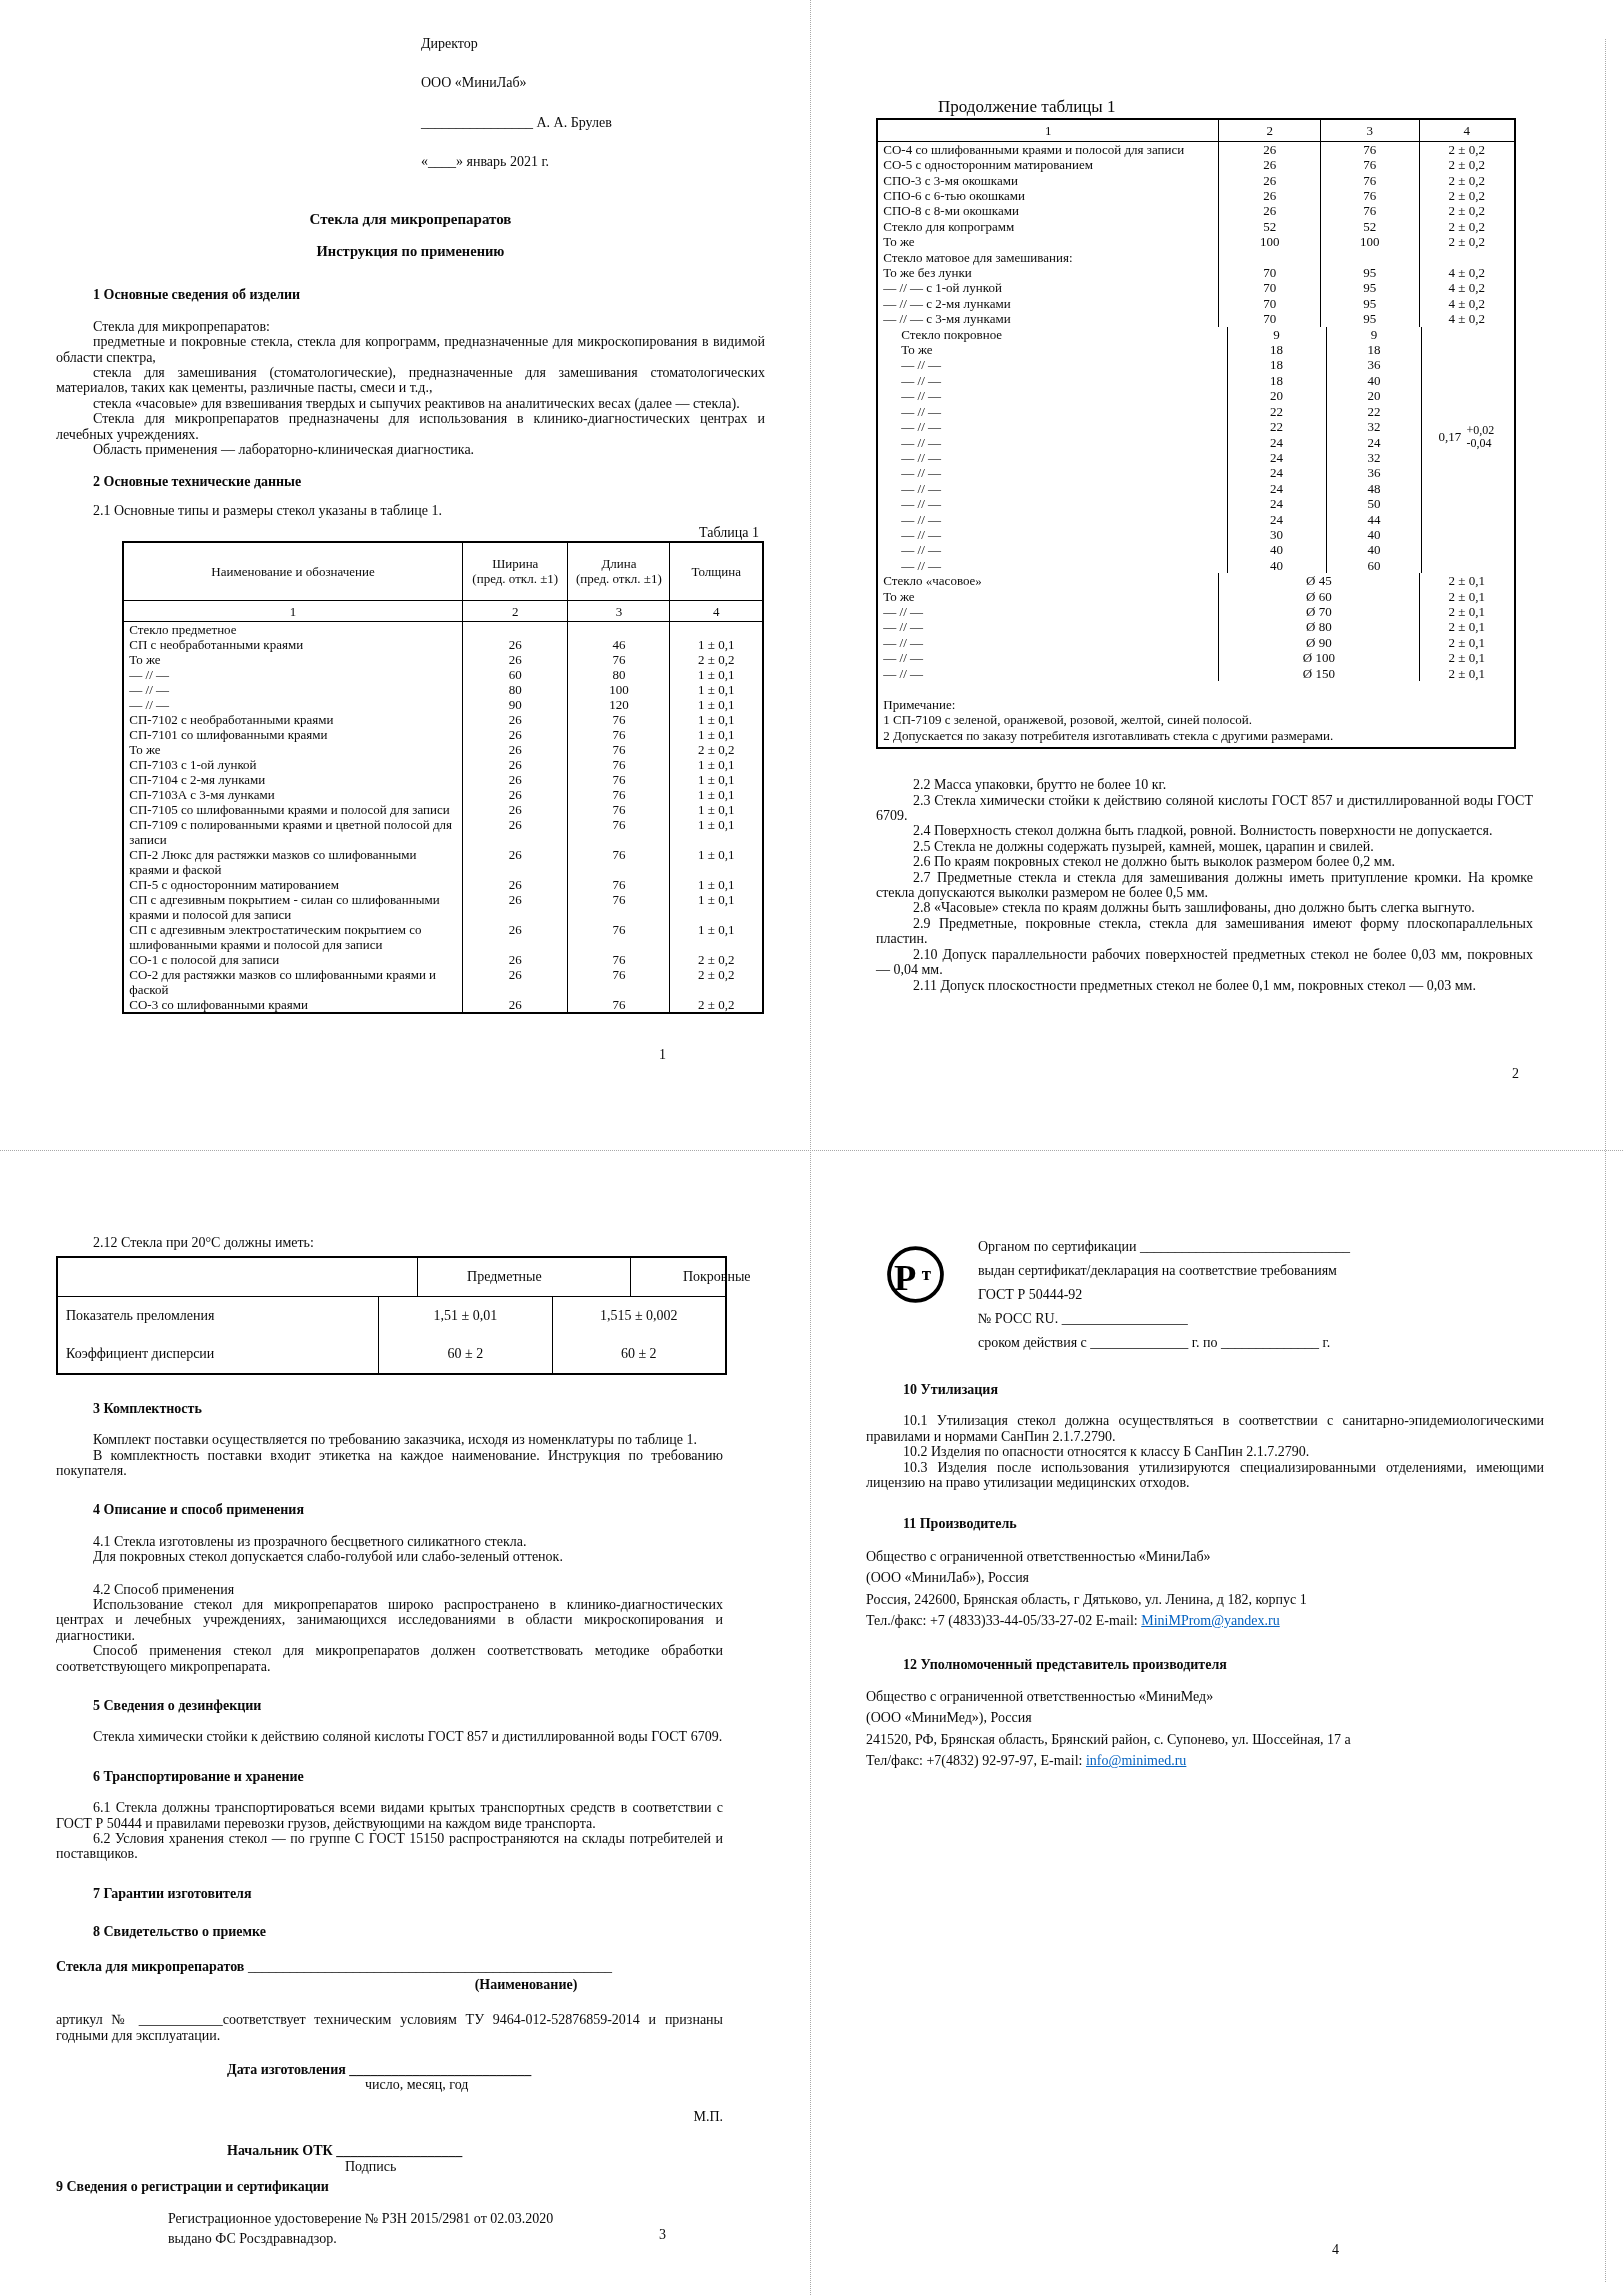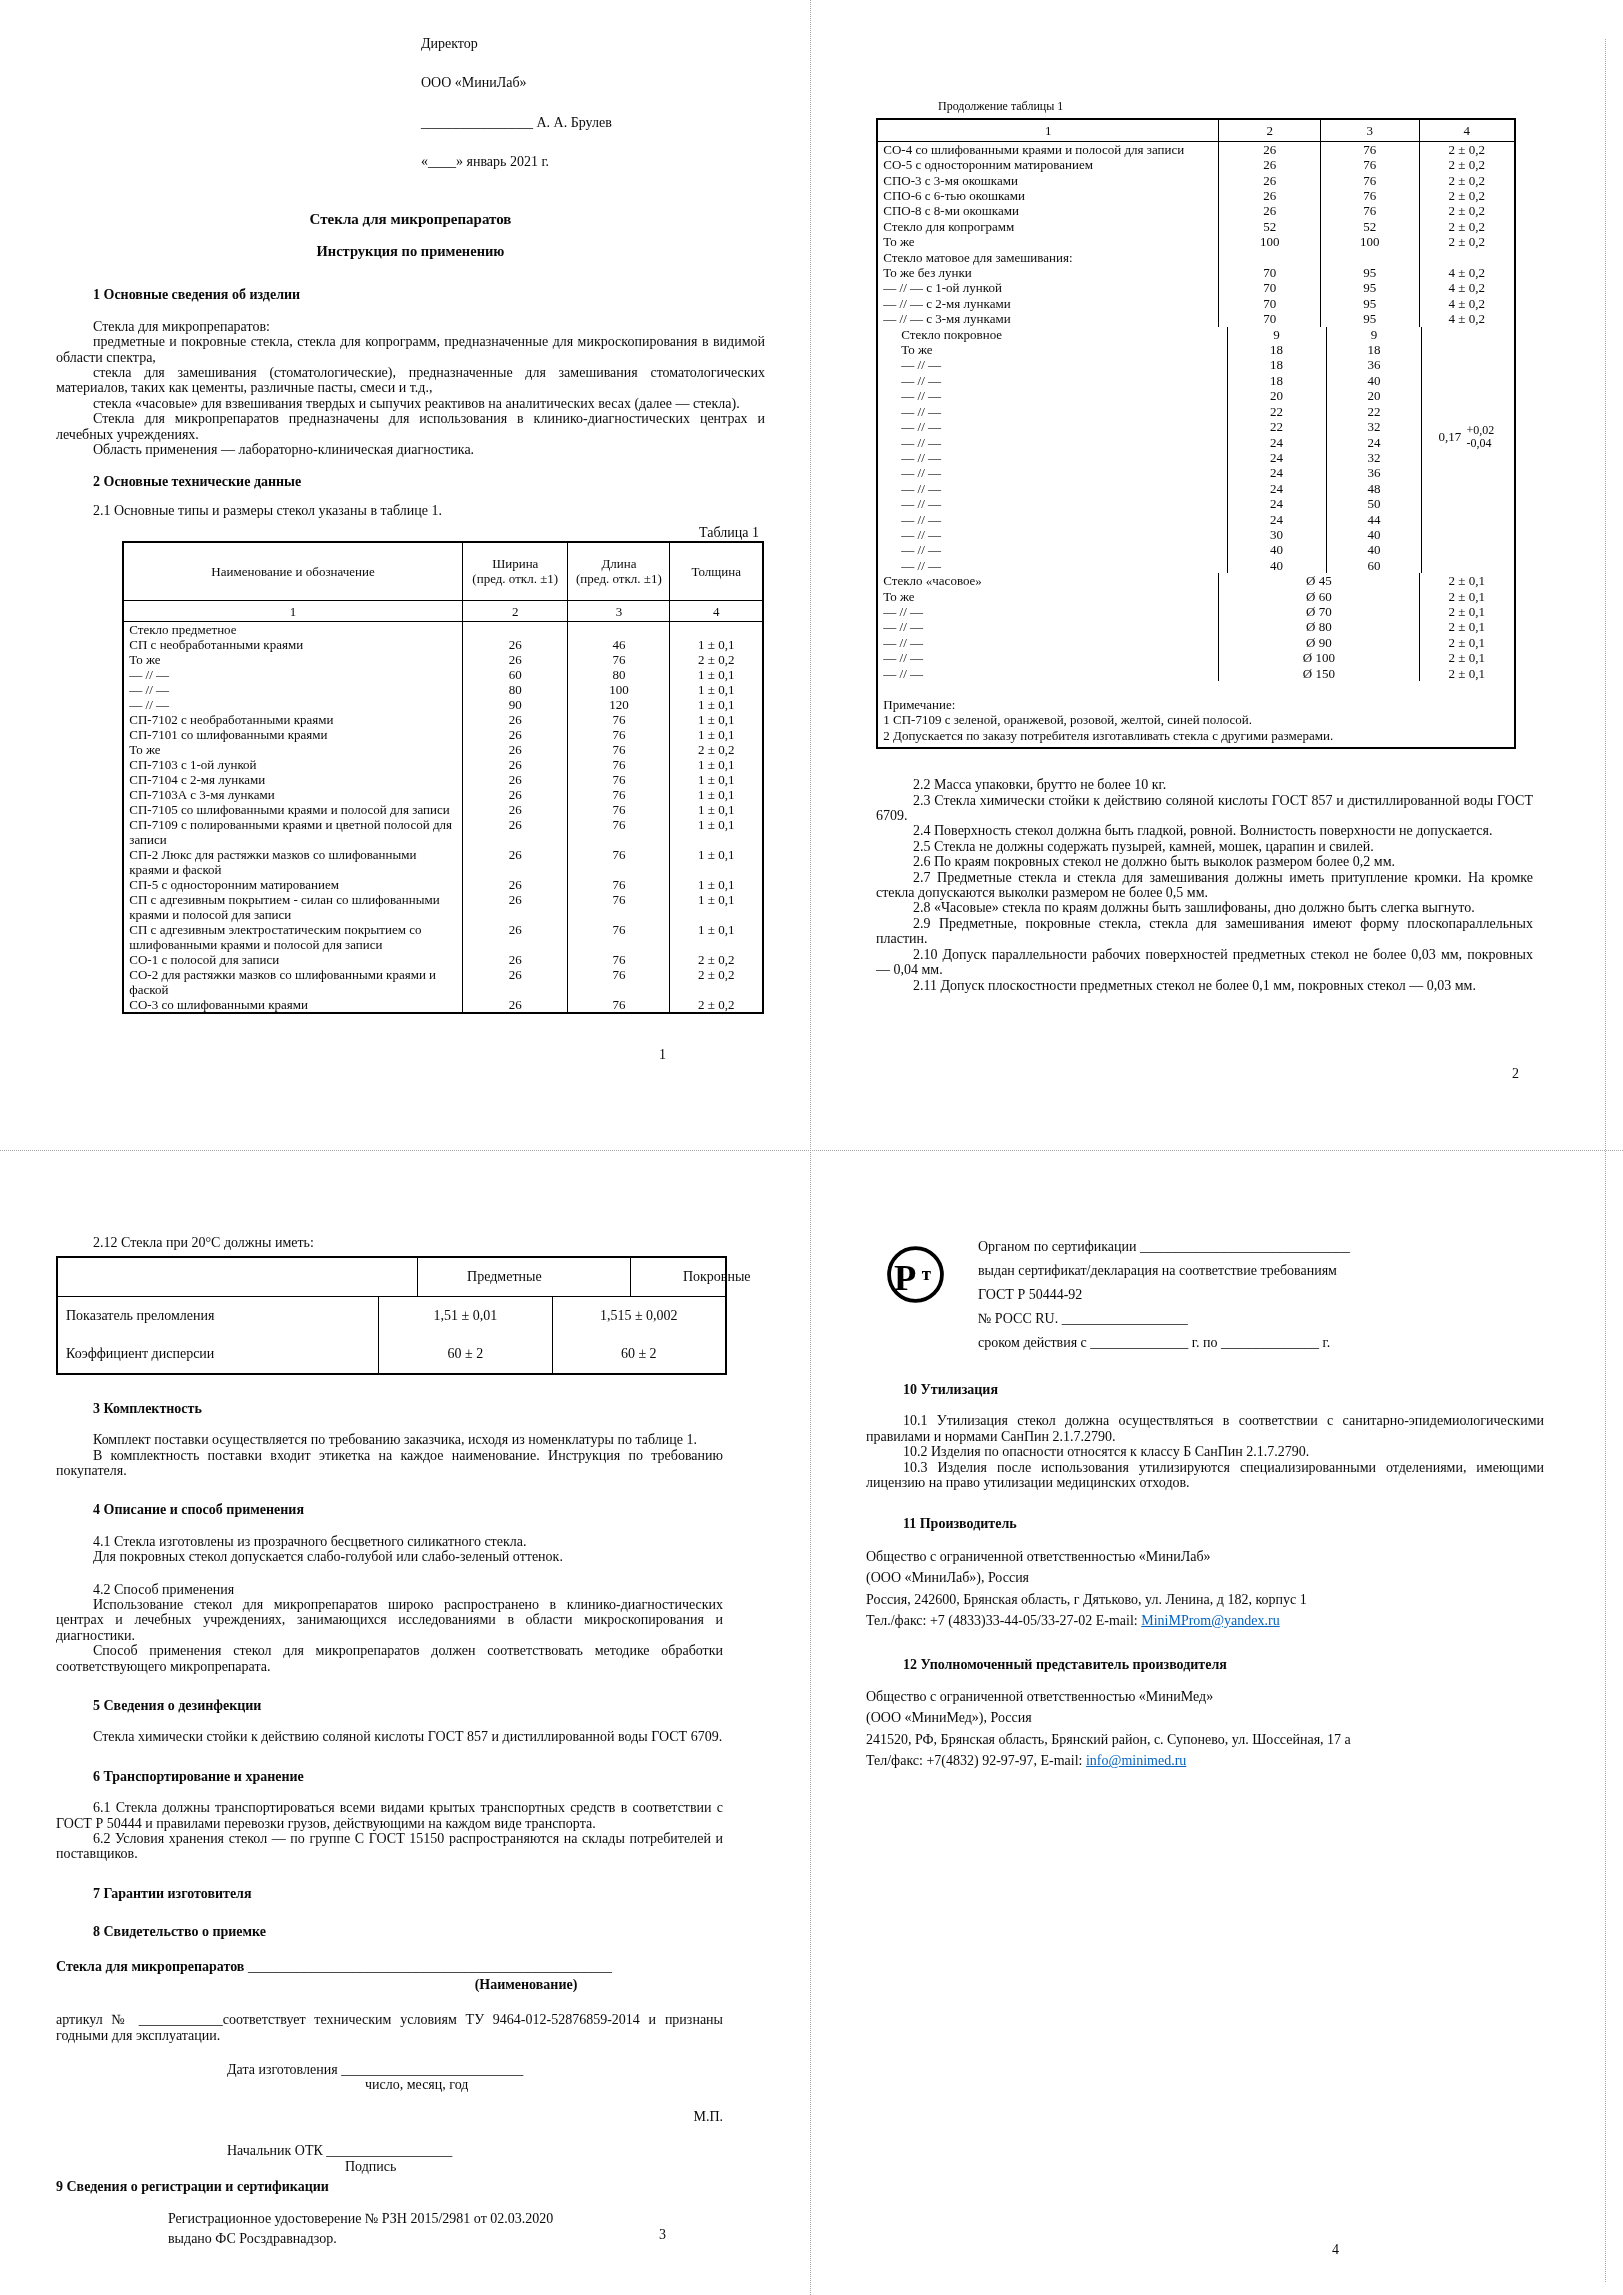--- a/index.html
+++ b/index.html
@@ -41,41 +41,41 @@
   .c:first-child{border-left:none;}
   .hrow,.numrow{border-bottom:1.3px solid #000;}
   .hrow .c,.numrow .c{display:flex;flex-direction:column;align-items:center;justify-content:center;text-align:center;}
   .tbl1 .hrow{min-height:57px;}
   .numrow .c{min-height:20.4px;flex-direction:row;}
   .name{padding:0 4px 0 5.3px;text-align:left;}
   .num{display:flex;justify-content:center;align-items:flex-start;padding:0 2.6px;}
   .vb .num{align-items:flex-end;}
 
   
-  .cont-label{margin-left:62px;margin-bottom:4px;font-size:12px;}
+  .cont-label{margin-left:62px;margin-bottom:4px;font-size:17px;}
   .tbl2{border:2px solid #000;margin-left:0;width:636px;font-size:13px;line-height:15.4px;}
   .tbl2 .numrow,.tbl2 .grow{grid-template-columns:53.5% 16% 15.5% 15%;}
   .tbl2 .growc{grid-template-columns:53.5% 31.5% 15%;}
   .groupB{position:relative;padding-left:18px;}
   .mtol{position:absolute;left:85%;width:15%;top:97px;display:flex;justify-content:center;align-items:center;gap:5.3px;}
   .mtol .base{font-size:13px;}
   .mtol .stack{display:flex;flex-direction:column;font-size:12px;line-height:13px;}
   .tnotes{padding:16px 6.6px 4px 5.3px;}
   .sect{margin-top:28px;}
 
   
   .props{border:2px solid #000;width:667px;font-size:14px;margin-top:5.3px;}
   .prow{grid-template-columns:48% 26% 26%;}
   .props .hrow{min-height:32px;gap:39px;}
   .props .prow .c{min-height:38px;display:flex;align-items:center;}
   .props .prow .c.val{justify-content:center;}
   .props .prow .c.pname{padding-left:8px;}
   .acc-line{margin-top:20px;}
   .acc-caption{margin-left:286px;width:368px;text-align:center;font-weight:bold;margin-top:2.6px;}
-  .field-line{margin-left:171px;margin-top:18.4px;white-space:nowrap;}
+  .field-line{margin-left:171px;margin-top:18.4px;white-space:nowrap;font-weight:bold;}
   .field-cap{margin-left:309px;}
   .field-cap2{margin-left:289px;}
   .mp{margin-left:20px;margin-top:17px;text-align:right;}
   .reg{margin-left:112px;line-height:20px;}
 
   
   .logo{position:absolute;left:18.4px;top:4px;width:63px;height:63px;}
   .cert{margin-left:112px;width:546px;}
   .cert div{margin-bottom:8.5px;white-space:nowrap;}
   .addr div{margin-bottom:6px;}

